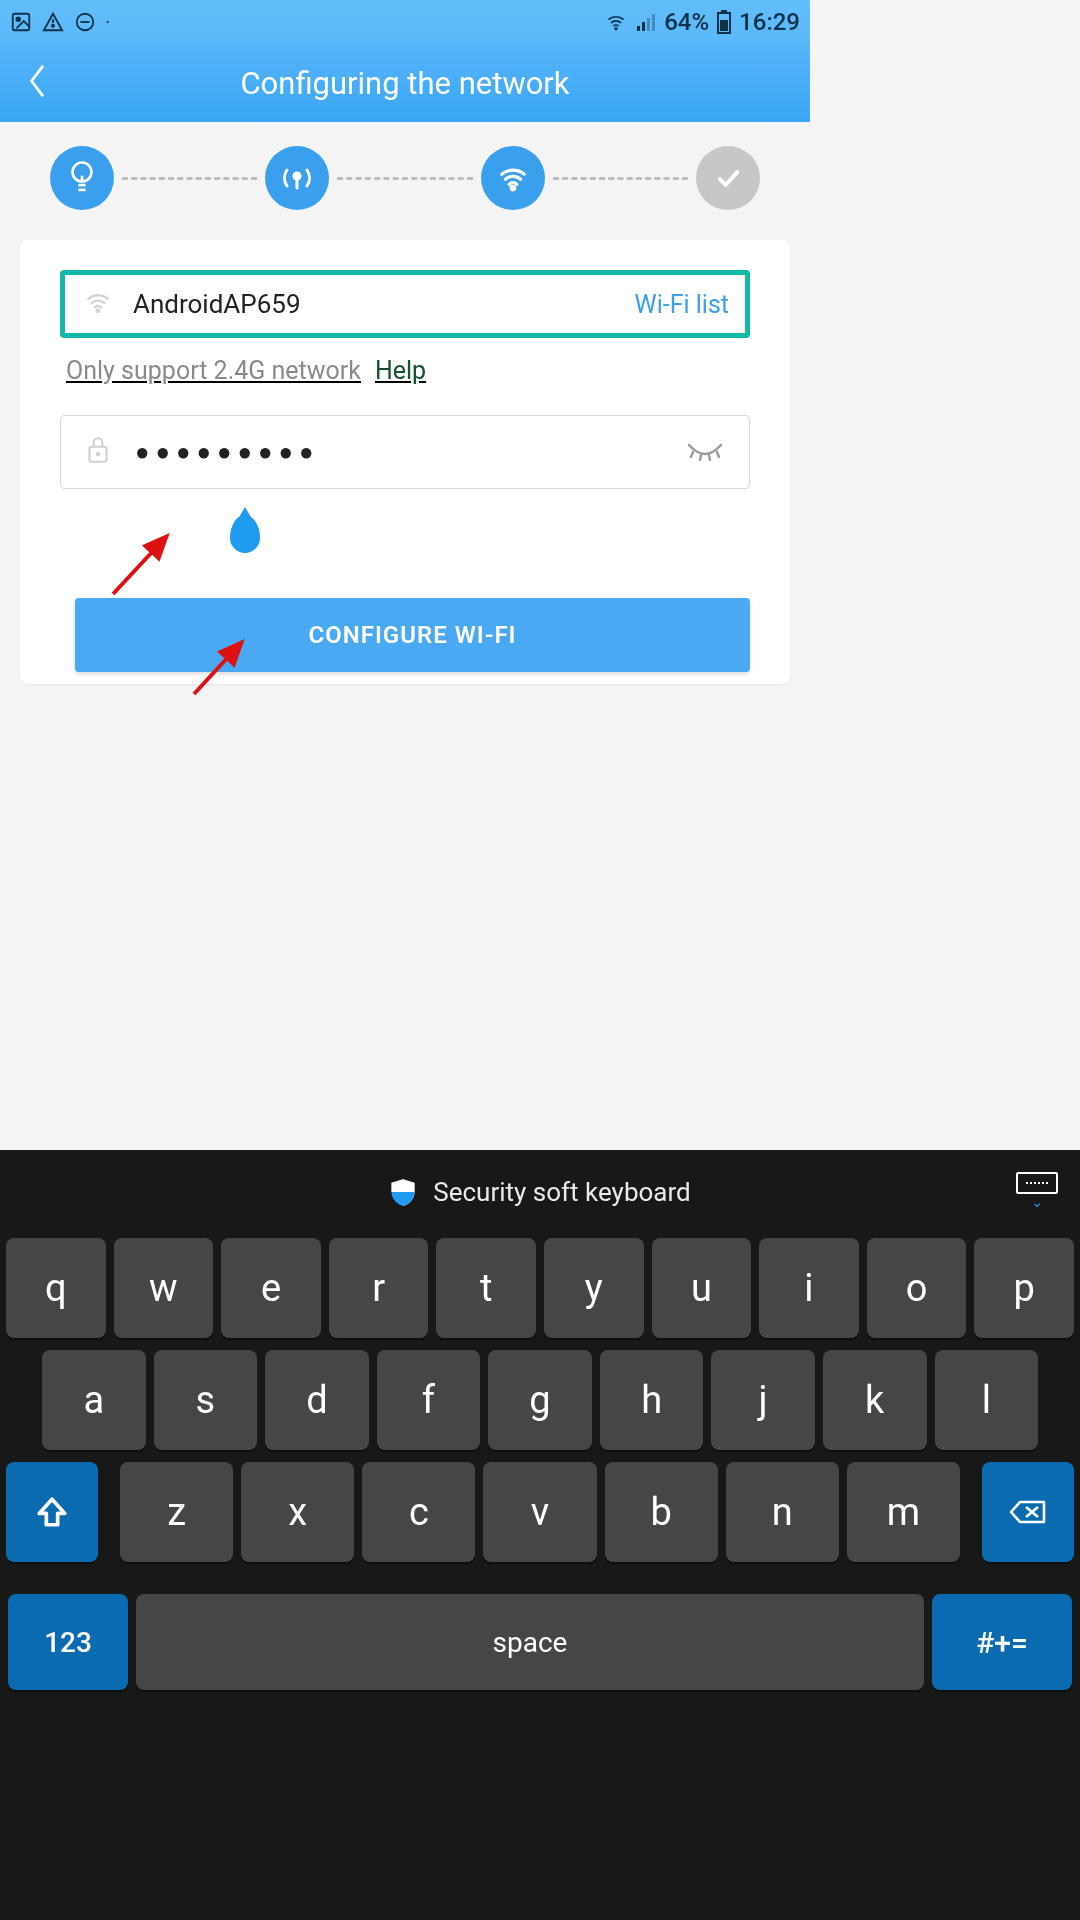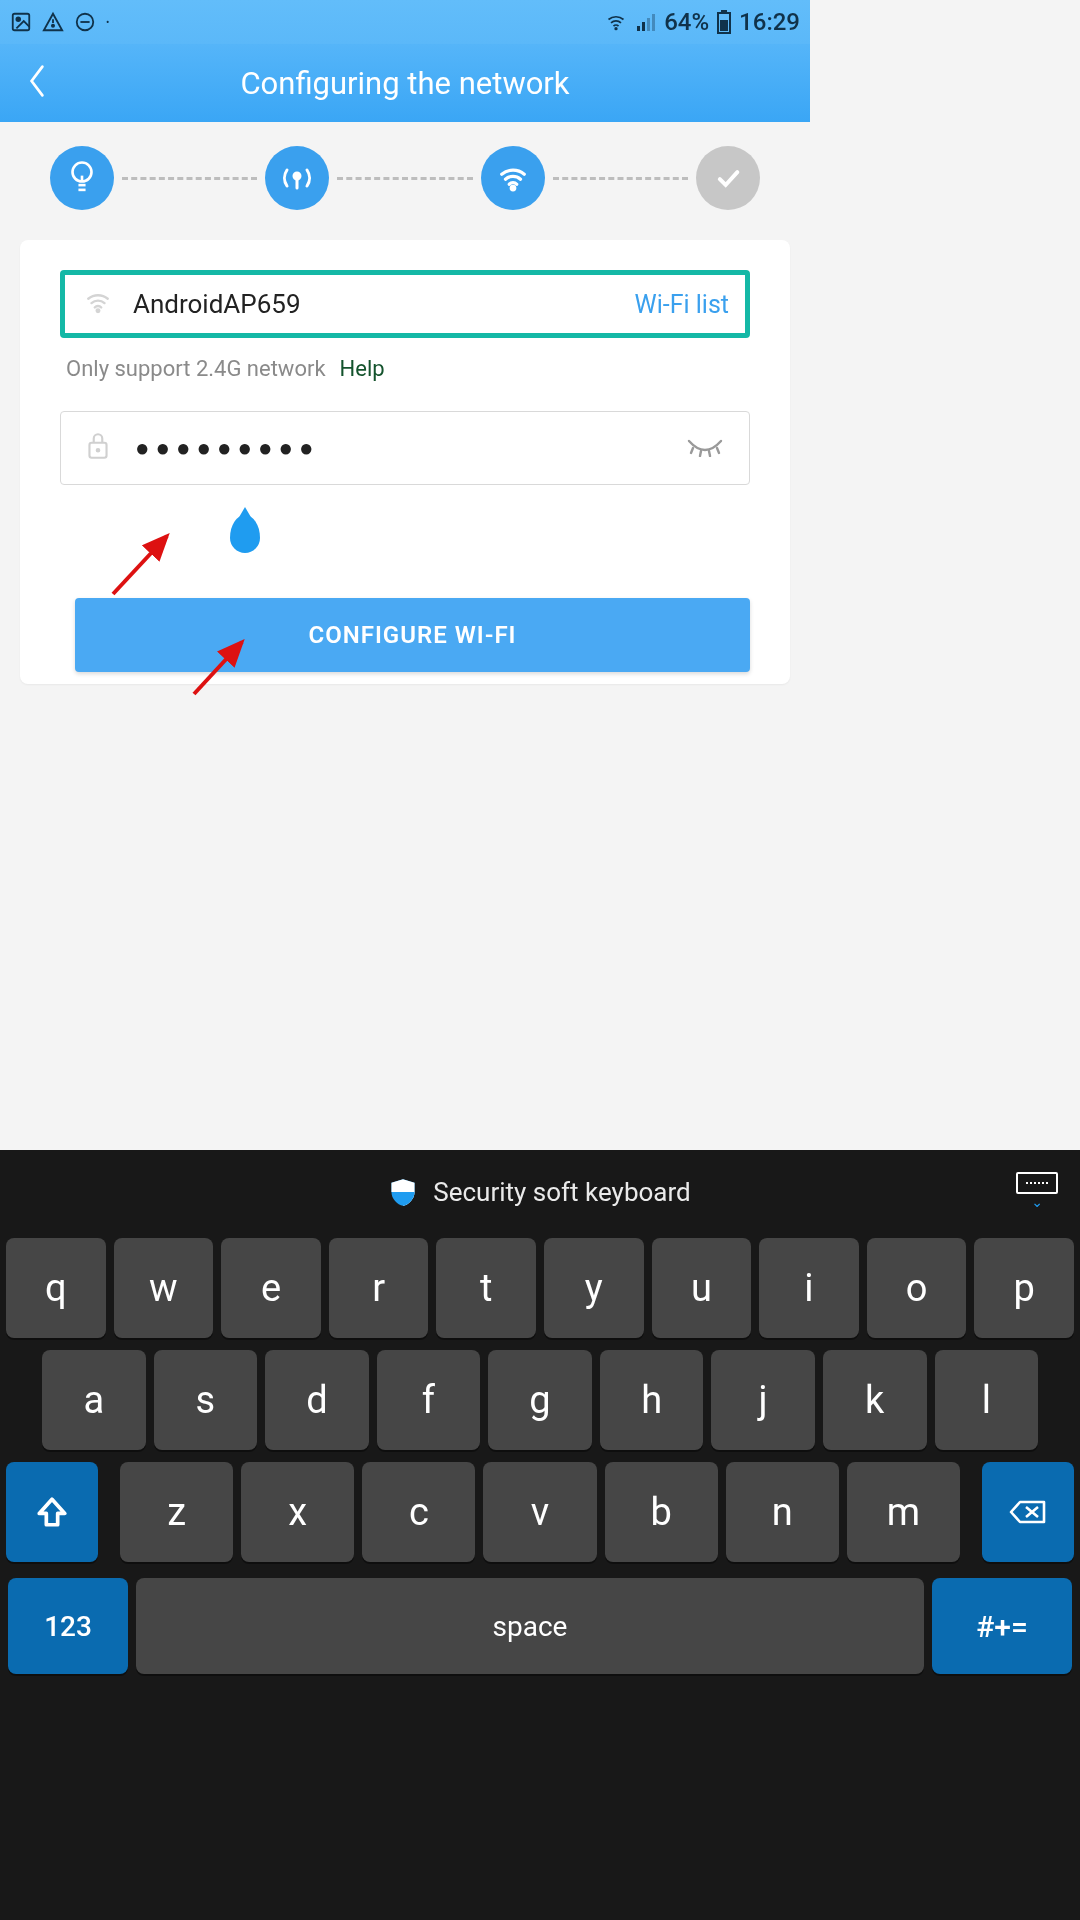--- a/index.html
+++ b/index.html
@@ -34,21 +34,21 @@
   .p-inactive { background:#c7c7c7; }
   .p-dash { flex:1; border-top:3px dashed #bdbdbd; margin:0 8px; height:0; }
 
   .card { background:#fff; margin: 0 20px; border-radius:8px; padding: 30px 40px 20px 40px; box-shadow:0 1px 2px rgba(0,0,0,0.05); position:relative; height:444px;}
 
   .field { border:5px solid #14b8a6; border-radius:4px; height:68px; display:flex; align-items:center; padding:0 16px; gap:18px; }
   .wifi-name { flex:1; font-size:26px; color:#222; font-weight:400; }
   .wifi-list-link { color:#3aa0ee; font-size:25px; white-space:nowrap; }
   .wifi-field-icon { color:#d9d9d9; }
 
-  .hint-row { display:flex; gap:14px; margin:18px 0 30px 6px; font-size:22px; }
+  .hint-row { display:flex; gap:14px; margin:18px 0 30px 6px; font-size:25px;text-decoration:underline; }
   .hint-text { color:#8a8a8a; }
   .help-link { color:#14532d; }
 
   .pwd-field { border:1px solid #d9d9d9; border-radius:4px; height:74px; display:flex; align-items:center; padding:0 24px; gap:24px; }
   .lock-icon { color:#d0d0d0; }
   .pwd-dots { flex:1; font-size:24px; letter-spacing:6px; color:#222; font-family: Arial; }
   .eye-closed { color:#9a9a9a; }
 
   .teardrop { position:absolute; left:210px; top:275px; width:30px; height:38px; background:#1f9cf0; border-radius:50% 50% 50% 50% / 60% 60% 40% 40%; transform:rotate(0deg);}
   .teardrop::before{content:"";position:absolute;top:-8px;left:8px;border-left:7px solid transparent;border-right:7px solid transparent;border-bottom:12px solid #1f9cf0;}
@@ -74,21 +74,21 @@
   .row2 { padding:0 36px; } .row2 .key { flex:1; }
   .key-special { background:#0a6bb0; }
   .key-shift, .key-backspace { flex:0 0 92px !important; }
   .row4 .key { height:96px; }
   .key-123 { flex:0 0 120px; background:#0a6bb0; font-size:28px; font-weight:500;}
   .key-space { flex:1; background:#464646; font-size:28px;}
   .key-sym { flex:0 0 140px; background:#0a6bb0; font-size:30px; font-weight:500;}
   .row3b { gap:10px; }
   .row3b .alpha-wrap { display:flex; flex:1; gap:8px; padding:0 12px;}
   .row3b .alpha-wrap .key{flex:1;}
-  .kb-row.row4 { padding:0 2px; margin-top:4px;}
+  .kb-row.row4 { padding:0 2px; margin-top:20px;}
 
   .shield-icon svg { display:block; }
 </style>
 </head>
 <body>
 
 <div class="status-bar">
   <div class="status-left">
     <span class="sb-icon">
       <svg width="22" height="22" viewBox="0 0 24 24" fill="none" stroke="#10324a" stroke-width="2">

